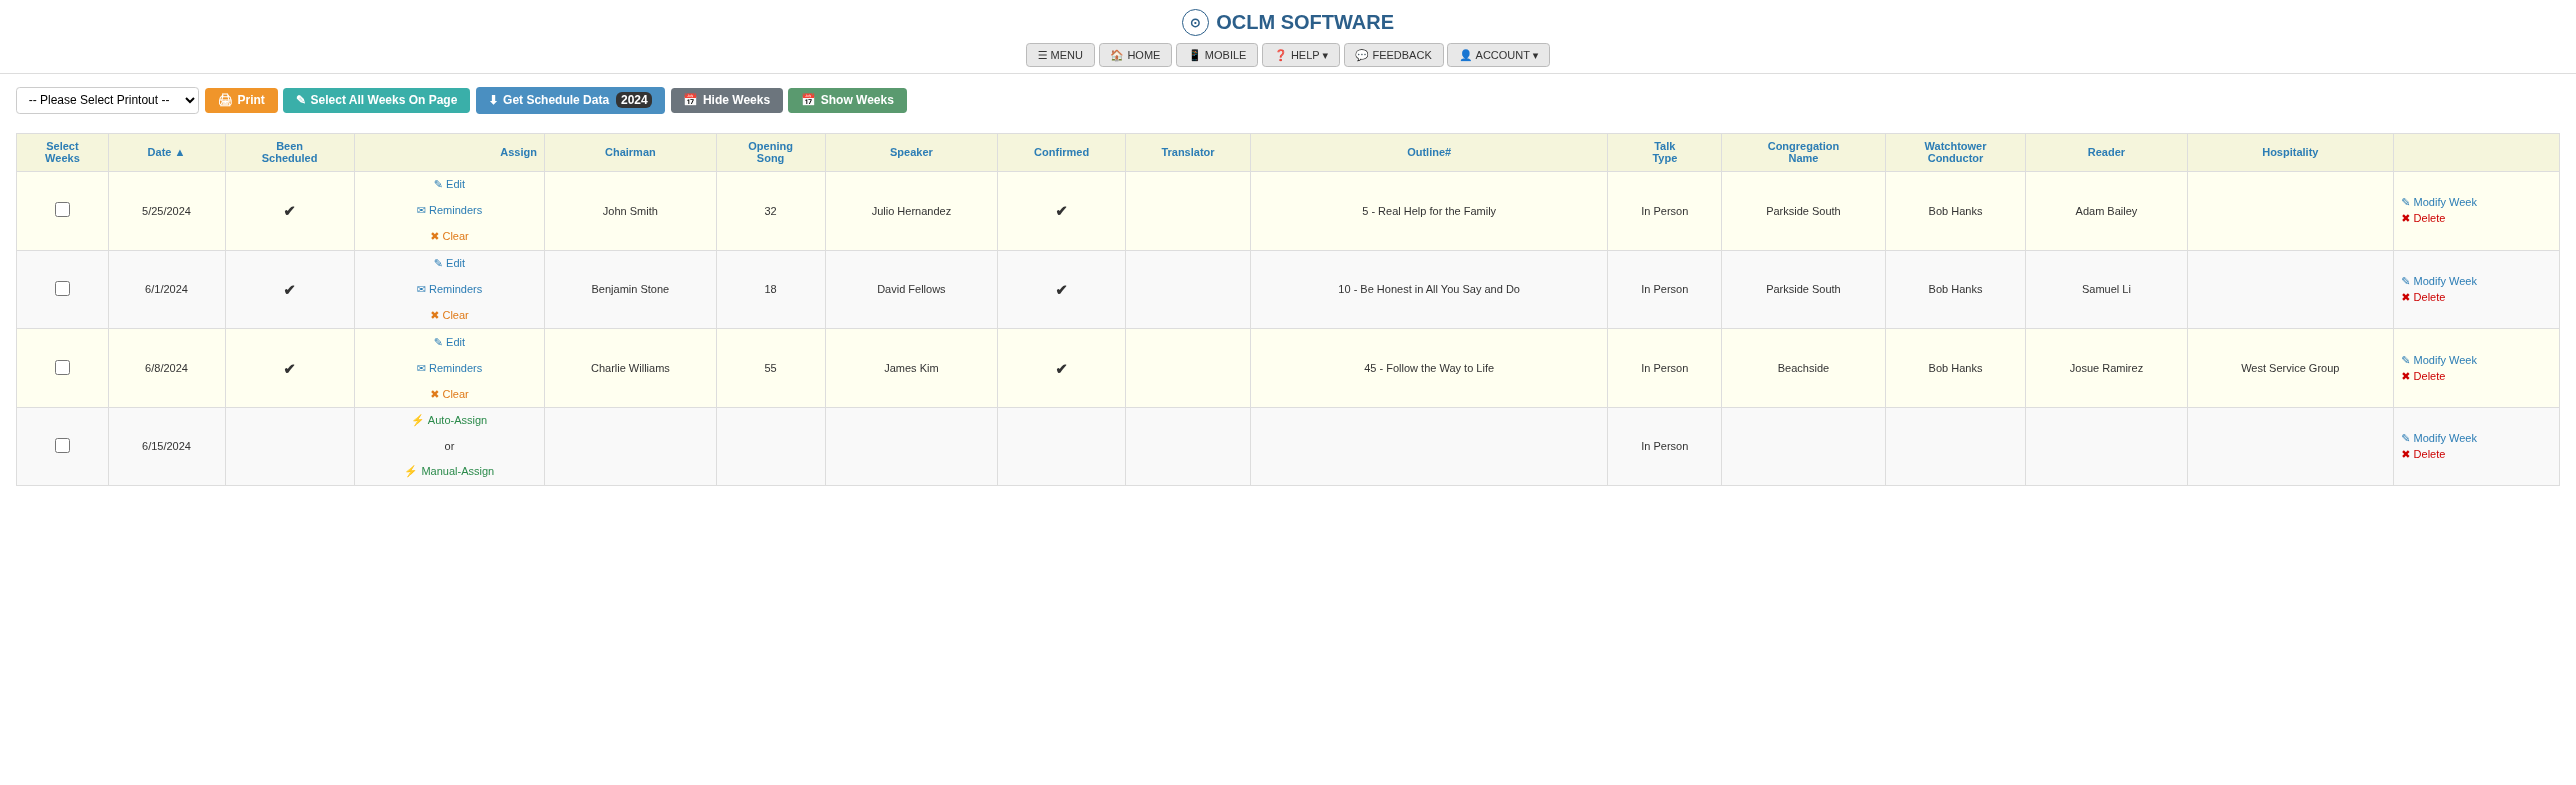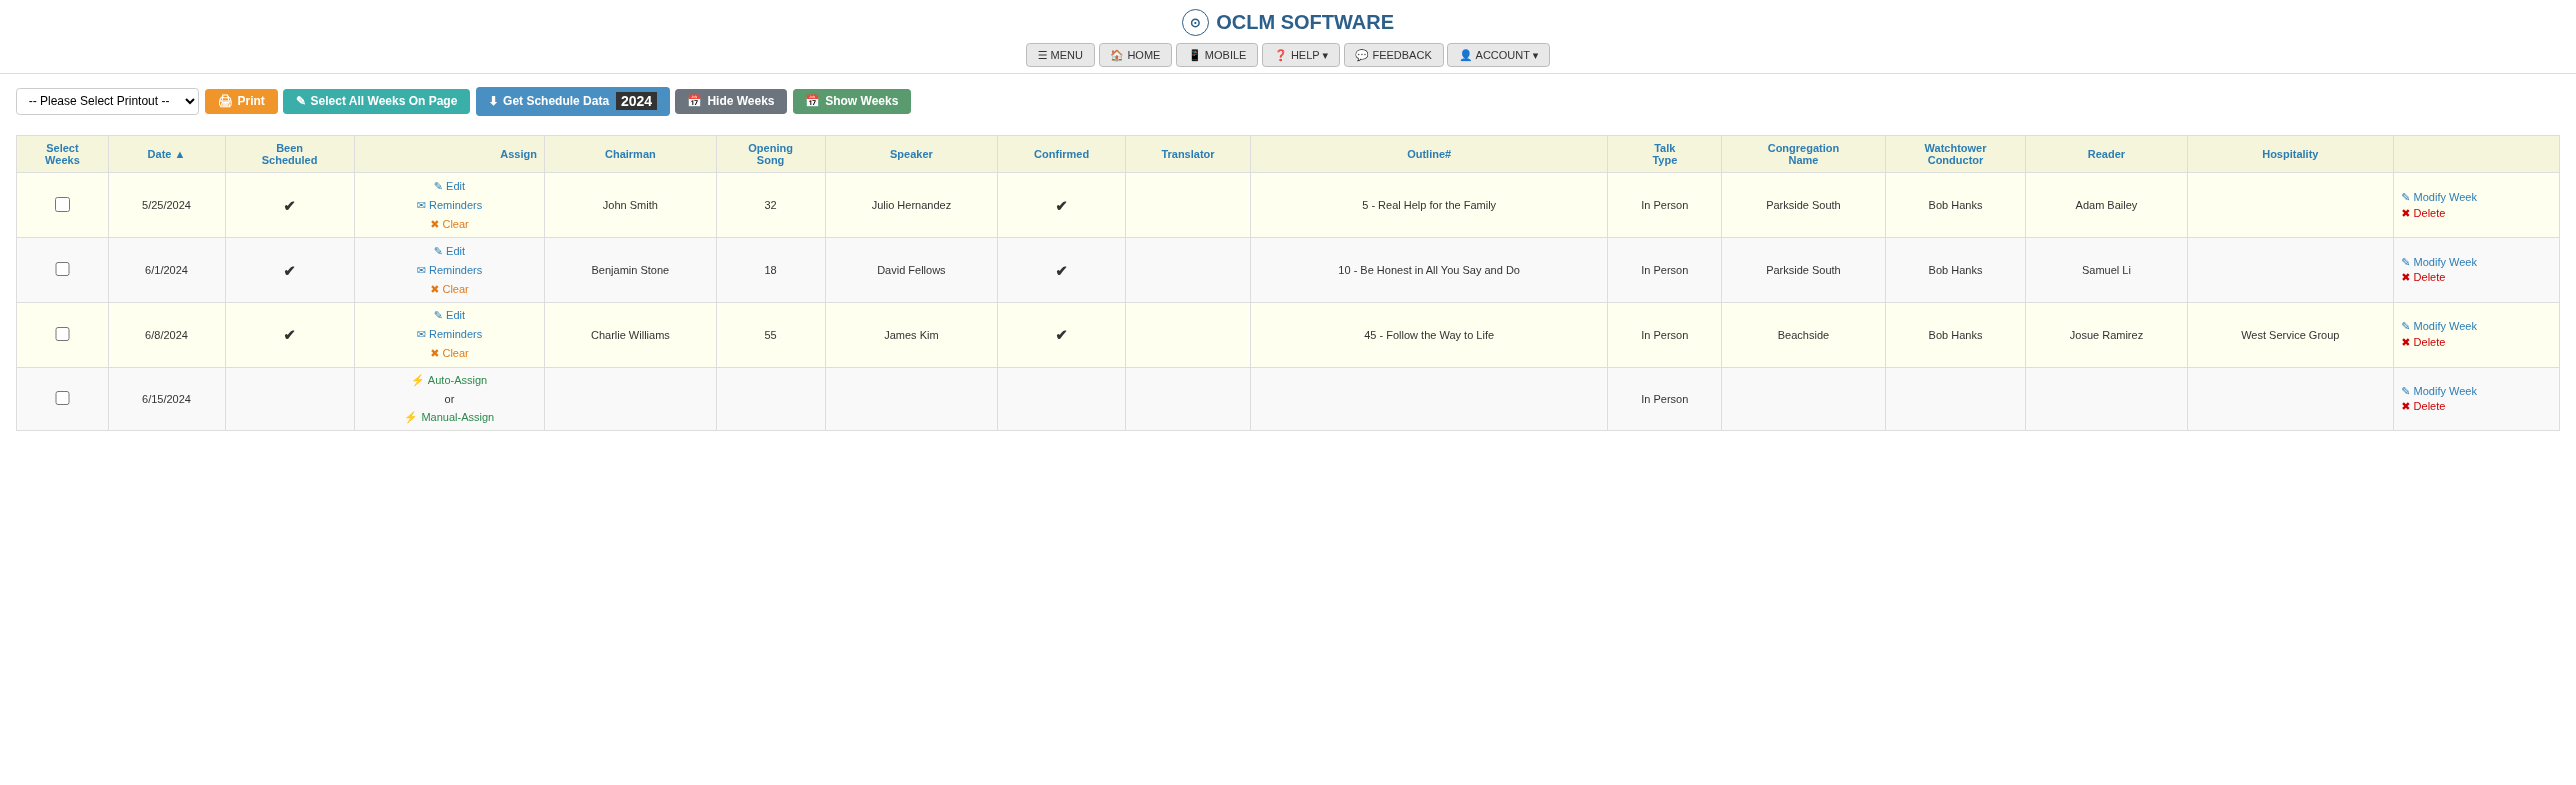--- a/index.html
+++ b/index.html
@@ -57,22 +57,22 @@
       padding: 5.5px 12.8px; border: none; border-radius: 3.7px;
       font-size: 12px; cursor: pointer; display: flex; align-items: center; gap: 4.6px;
       font-weight: bold;
     }
     .btn-orange { background: #f0952a; color: #fff; }
     .btn-teal { background: #3aafa9; color: #fff; }
     .btn-blue-outline { background: #4a8fc1; color: #fff; }
     .btn-gray { background: #6c757d; color: #fff; }
     .btn-green { background: #5a9a6f; color: #fff; }
     .btn-badge {
-      background: #333; color: #fff; border-radius: 0;
-      padding: 0.9px 4.6px; font-size: 14px; margin-left: 2.7px;
+      background: #333; color: #fff; border-radius: 6px;
+      padding: 0.9px 4.6px; font-size: 12px; margin-left: 2.7px;
     }
 
     
     .schedule-table { width: 100%; border-collapse: collapse; }
     .schedule-table th {
       background: #f5f5dc;
       border: 0.9px solid #ddd;
       padding: 6.4px 7.3px;
       text-align: center;
       font-size: 11px;
@@ -85,21 +85,21 @@
       vertical-align: middle;
       font-size: 11px;
     }
     .row-odd { background: #fffff0; }
     .row-even { background: #f9f9f9; }
     .link-blue { color: #2c7db5; text-decoration: none; cursor: pointer; }
     .link-orange { color: #e07b1a; text-decoration: none; cursor: pointer; }
     .link-red { color: #cc0000; text-decoration: none; cursor: pointer; }
     .link-green { color: #2a8a4a; text-decoration: none; cursor: pointer; }
     .checkmark { font-size: 14.6px; font-weight: bold; color: #333; }
-    .assign-cell { display: flex; flex-direction: column; align-items: center; gap: 6px; }
+    .assign-cell { display: flex; flex-direction: column; align-items: center; gap: 13px; }
     .checkbox-cell input[type=checkbox] { width: 14.6px; height: 14.6px; }
   </style>
 </head>
 <body>
 
 <div class="top-header">
   <div class="brand">
     <div class="brand-icon">⊙</div>
     <span>OCLM SOFTWARE</span>
   </div>

